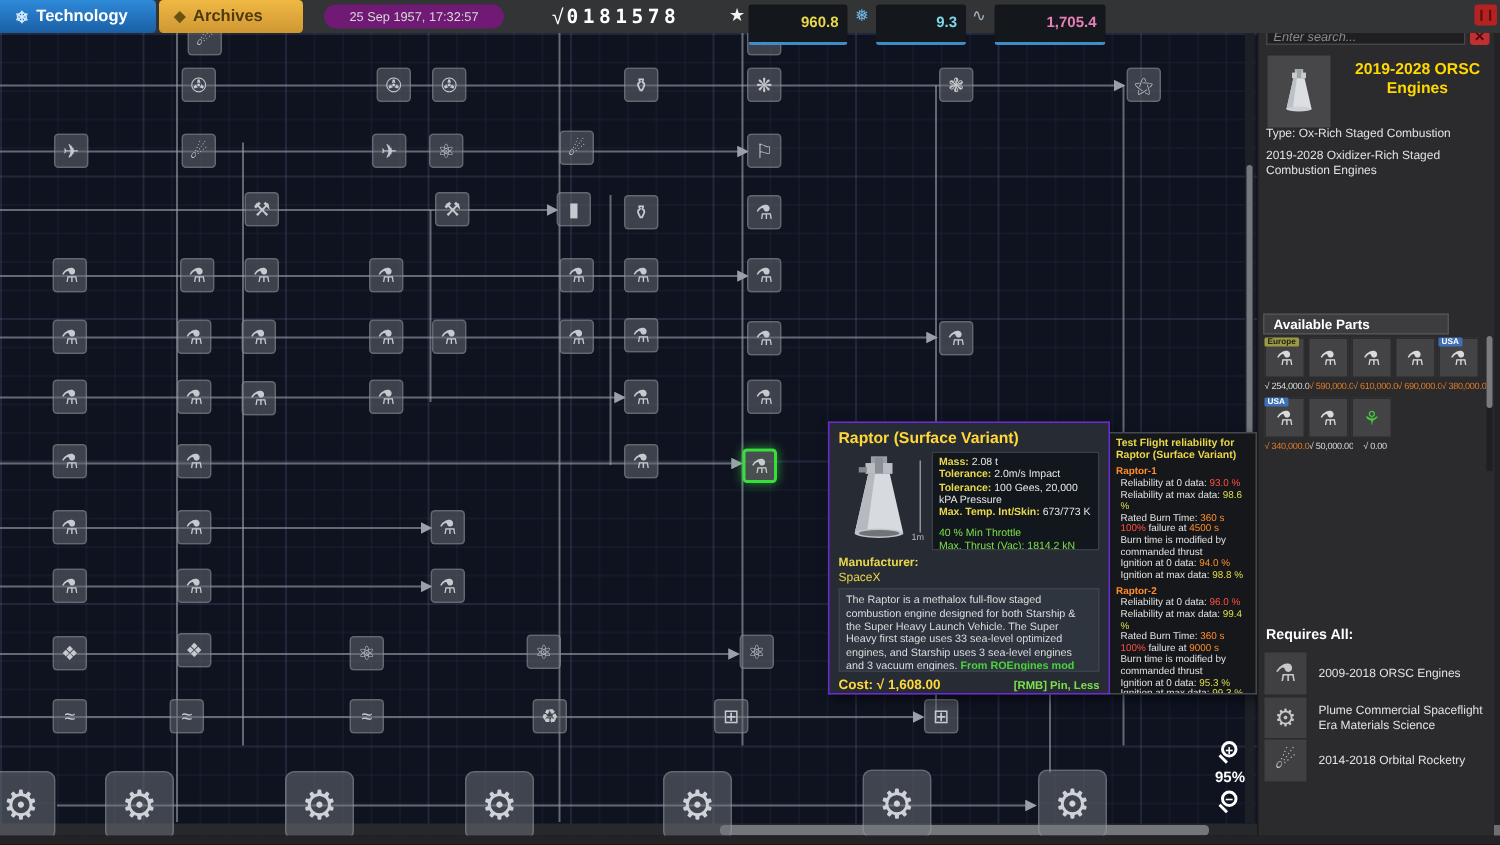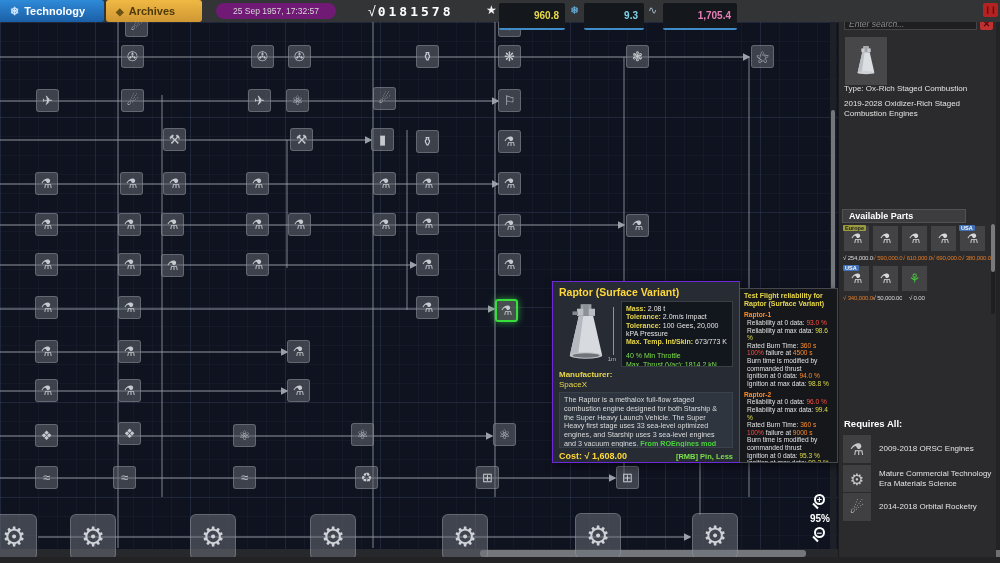--- a/index.html
+++ b/index.html
@@ -490,20 +490,21 @@
     <div class="sb-icon">
       <svg viewBox="0 0 60 66" width="28" height="36">
         <rect x="24" y="1" width="12" height="6" fill="#b5b8bc"></rect>
         <rect x="20" y="6" width="20" height="8" fill="#c9cdd1"></rect>
         <rect x="27" y="2" width="6" height="13" fill="#a0a4a9"></rect>
         <path d="M22 14 L38 14 L48 58 L12 58 Z" fill="#dcdfe2"></path>
         <path d="M22 14 L27 14 L21 58 L12 58 Z" fill="#bdc1c6"></path>
         <ellipse cx="30" cy="58" rx="18" ry="3.5" fill="#cdd0d4"></ellipse>
       </svg>
     </div>
+    <div class="sb-title">2019-2028 ORSC Engines</div>
     <div class="sb-type">Type: Ox-Rich Staged Combustion</div>
     <div class="sb-sum">2019-2028 Oxidizer-Rich Staged Combustion Engines</div>
     <div class="sb-aphead">Available Parts</div>
     <div class="ptrow" id="ptrow1" style="top:211px">
         <div class="ptile">
           <span>⚗</span>
           <span class="badge europe">Europe</span>
         </div>
         <div class="ptile">
           <span>⚗</span>
@@ -547,21 +548,21 @@
       <div class="handle"></div>
     </div>
     <div class="sb-reqhead">Requires All:</div>
     <div id="req-list">
         <div class="req-row" style="top: 420px;">
           <div class="req-ico">⚗</div>
           <div class="req-label">2009-2018 ORSC Engines</div>
         </div>
         <div class="req-row" style="top: 450px;">
           <div class="req-ico">⚙</div>
-          <div class="req-label">Mature Commercial Technology Era Materials Science</div>
+          <div class="req-label">Plume Commercial Spaceflight Era Materials Science</div>
         </div>
         <div class="req-row" style="top: 478px;">
           <div class="req-ico">☄</div>
           <div class="req-label">2014-2018 Orbital Rocketry</div>
         </div>
       </div>
     <div class="sb-scroll">
       <div class="arrow"></div>
     </div>
   </div>

